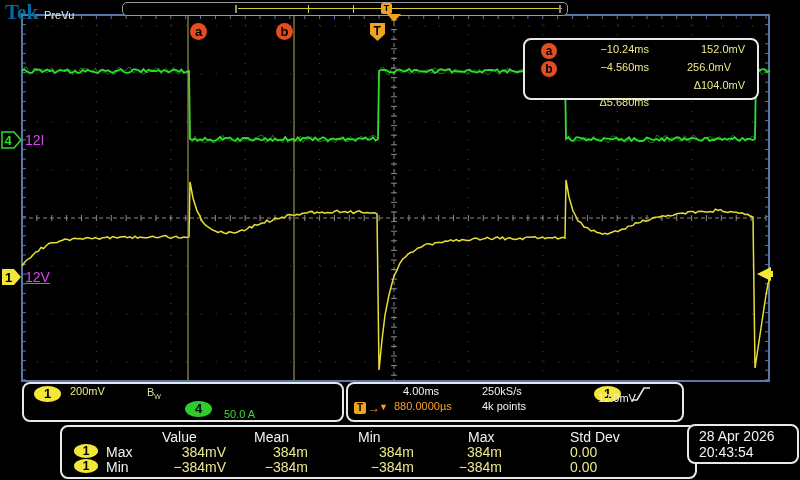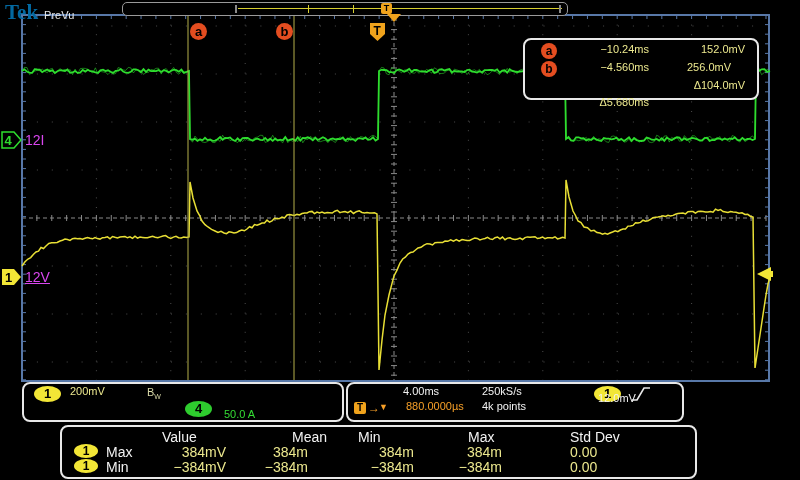--- a/index.html
+++ b/index.html
@@ -357,28 +357,28 @@
   <div class="abs box" style="left:346px;top:382px;width:334px;height:36px;">
     <span class="abs mono r15 wtxt" style="left:8px;top:1px;margin-left:47px;">4.00ms</span>
     <span class="abs mono r15 wtxt" style="left:134px;top:1px;">250kS/s</span>
     <span class="abs pill pill-y" style="left:246px;top:2px;">1</span>
     <svg class="abs" style="left:282px;top:2px;" width="22" height="16">
       <polyline points="2,14 7,14 14,2 20,2" fill="none" stroke="#e8e8e8" stroke-width="1.6"></polyline>
     </svg>
     <span class="abs tsq" style="left:6px;top:18px;">T</span>
     <span class="abs otxt" style="left:20px;top:17px;font-size:12px;">→</span>
     <span class="abs otxt" style="left:31px;top:18px;font-size:9px;">▼</span>
-    <span class="abs mono r15 otxt" style="left:58px;top:16px;">880.0000µs</span>
+    <span class="abs mono r15 otxt" style="left:46px;top:16px;">880.0000µs</span>
     <span class="abs mono r15 wtxt" style="left:134px;top:16px;">4k points</span>
     <span class="abs mono r15 wtxt" style="left:250px;top:8px;">12.0mV</span>
   </div>
 
   <div class="abs box" style="left:60px;top:425px;width:620px;height:50px;padding-left:13px;">
     <span class="abs mono r14 wtxt" style="left:100px;top:2px;">Value</span>
-    <span class="abs mono r14 wtxt" style="left:192px;top:2px;margin-left:38px;">Mean</span>
+    <span class="abs mono r14 wtxt" style="left:192px;top:2px;">Mean</span>
     <span class="abs mono r14 wtxt" style="left:296px;top:2px;">Min</span>
     <span class="abs mono r14 wtxt" style="left:406px;top:2px;">Max</span>
     <span class="abs mono r14 wtxt" style="left:508px;top:2px;">Std Dev</span>
 
     <span class="abs pill pill-y" style="left:12px;top:17px;width:24px;height:14px;line-height:14px;font-size:12px;">1</span>
     <span class="abs mono r14 wtxt" style="left:44px;top:17px;">Max</span>
     <span class="abs mono r14 ytxt rgt" style="left:84px;top:17px;width:80px;">384mV</span>
     <span class="abs mono r14 ytxt rgt" style="left:166px;top:17px;width:80px;">384m</span>
     <span class="abs mono r14 ytxt rgt" style="left:272px;top:17px;width:80px;">384m</span>
     <span class="abs mono r14 ytxt rgt" style="left:360px;top:17px;width:80px;">384m</span>
@@ -386,14 +386,18 @@
 
     <span class="abs pill pill-y" style="left:12px;top:32px;width:24px;height:14px;line-height:14px;font-size:12px;">1</span>
     <span class="abs mono r14 wtxt" style="left:44px;top:32px;">Min</span>
     <span class="abs mono r14 ytxt rgt" style="left:84px;top:32px;width:80px;">−384mV</span>
     <span class="abs mono r14 ytxt rgt" style="left:166px;top:32px;width:80px;">−384m</span>
     <span class="abs mono r14 ytxt rgt" style="left:272px;top:32px;width:80px;">−384m</span>
     <span class="abs mono r14 ytxt rgt" style="left:360px;top:32px;width:80px;">−384m</span>
     <span class="abs mono r14 ytxt" style="left:508px;top:32px;">0.00</span>
   </div>
 
+  <div class="abs box" style="left:687px;top:424px;width:108px;height:36px;">
+    <span class="abs mono r14 wtxt" style="left:10px;top:2px;">28 Apr 2026</span>
+    <span class="abs mono r14 wtxt" style="left:10px;top:18px;">20:43:54</span>
+  </div>
 
 </div>
 
 </body></html>

